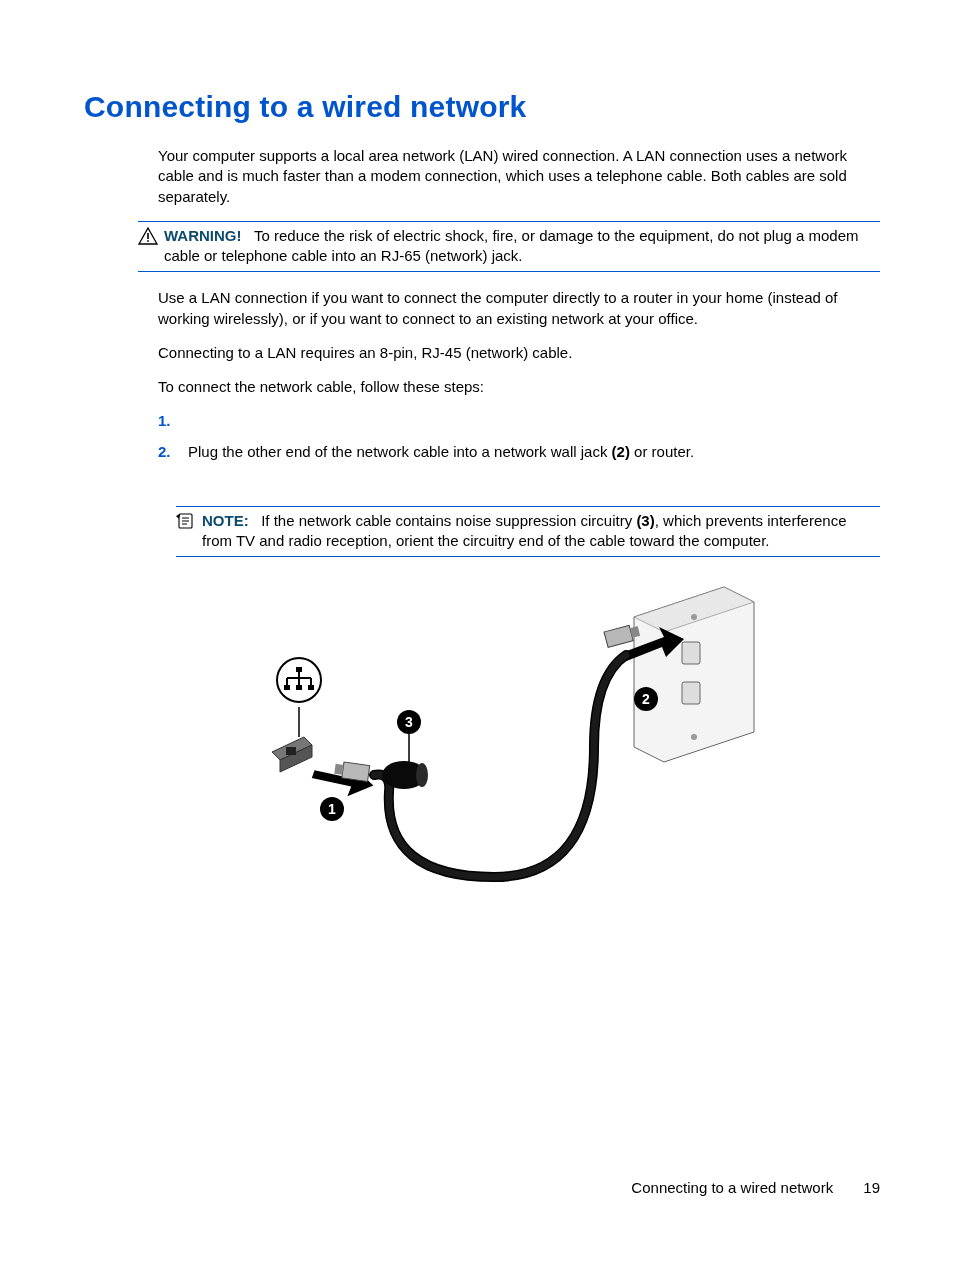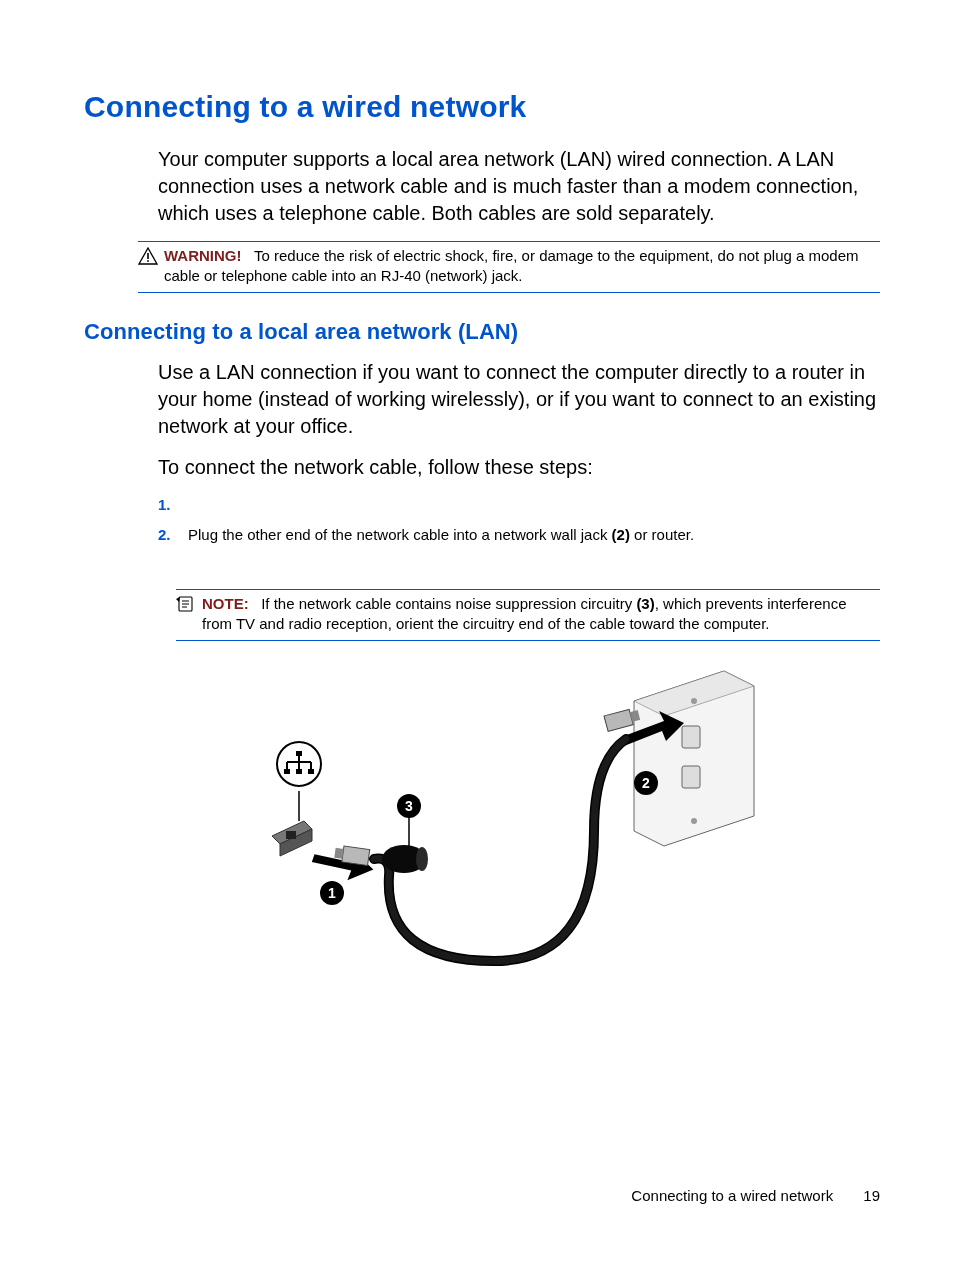--- a/index.html
+++ b/index.html
@@ -21,21 +21,21 @@
     font-weight: bold;
     font-size: 30px;
     margin: 0 0 22px 0;
     font-family: "Arial Black", Arial, sans-serif;
     letter-spacing: 0.2px;
   }
   .body-indent {
     margin-left: 74px;
   }
   p.body-text {
-    font-size: 20px;
+    font-size: 15px;
     line-height: 1.35;
     margin: 0 0 14px 0;
   }
   .callout {
     border-top: 1px solid #0055cc;
     border-bottom: 1px solid #0055cc;
     padding: 4px 0 5px 0;
     margin: 4px 0 16px 0;
     display: flex;
     align-items: flex-start;
@@ -44,21 +44,21 @@
   .callout .icon {
     flex: 0 0 22px;
     margin-top: 1px;
   }
   .callout .text {
     flex: 1;
     font-size: 15px;
     line-height: 1.35;
   }
   .callout .label {
-    color: #7f1d1d;
+    color: #0c4a6e;
     font-weight: bold;
   }
   h2.sub-heading {
     color: #0055cc;
     font-weight: bold;
     font-size: 22px;
     margin: 26px 0 14px 0;
     font-family: "Arial Black", Arial, sans-serif;
     letter-spacing: 0.1px;
   }
@@ -78,21 +78,21 @@
     color: #0055cc;
     font-weight: bold;
     min-width: 18px;
   }
   .note-indent {
     margin-left: 18px;
     margin-top: 44px;
   }
   .footer {
     position: absolute;
-    bottom: 66px;
+    bottom: 74px;
     right: 74px;
     font-size: 15px;
   }
   .footer .pnum {
     margin-left: 26px;
   }
   .illustration {
     margin: 20px auto 0 auto;
     width: 530px;
     height: 330px;
@@ -113,28 +113,28 @@
   <div class="callout" style="margin-left:54px;">
     <span class="icon">
       <svg width="20" height="18" viewBox="0 0 20 18">
         <path d="M10 1 L19 17 L1 17 Z" fill="none" stroke="#000" stroke-width="1.3"></path>
         <rect x="9.2" y="6" width="1.6" height="6" fill="#000"></rect>
         <rect x="9.2" y="13.2" width="1.6" height="1.6" fill="#000"></rect>
       </svg>
     </span>
     <span class="text">
       <span class="label">WARNING!</span>
-      &nbsp;&nbsp;<span>To reduce the risk of electric shock, fire, or damage to the equipment, do not plug a modem cable or telephone cable into an RJ-40 (network) jack.</span>
+      &nbsp;&nbsp;<span>To reduce the risk of electric shock, fire, or damage to the equipment, do not plug a modem cable or telephone cable into an RJ-65 (network) jack.</span>
     </span>
   </div>
 
-  <h2 class="sub-heading">Connecting to a local area network (LAN)</h2>
 
   <div class="body-indent">
     <p class="body-text">Use a LAN connection if you want to connect the computer directly to a router in your home (instead of working wirelessly), or if you want to connect to an existing network at your office.</p>
+    <p class="body-text">Connecting to a LAN requires an 8-pin, RJ-45 (network) cable.</p>
     <p class="body-text">To connect the network cable, follow these steps:</p>
 
     <ol class="steps">
       <li>
         <span class="num">1.</span>
       </li>
       <li>
         <span class="num">2.</span>
         <span>
           <span>Plug the other end of the network cable into a network wall jack </span><b>(2)</b><span> or router.</span>

